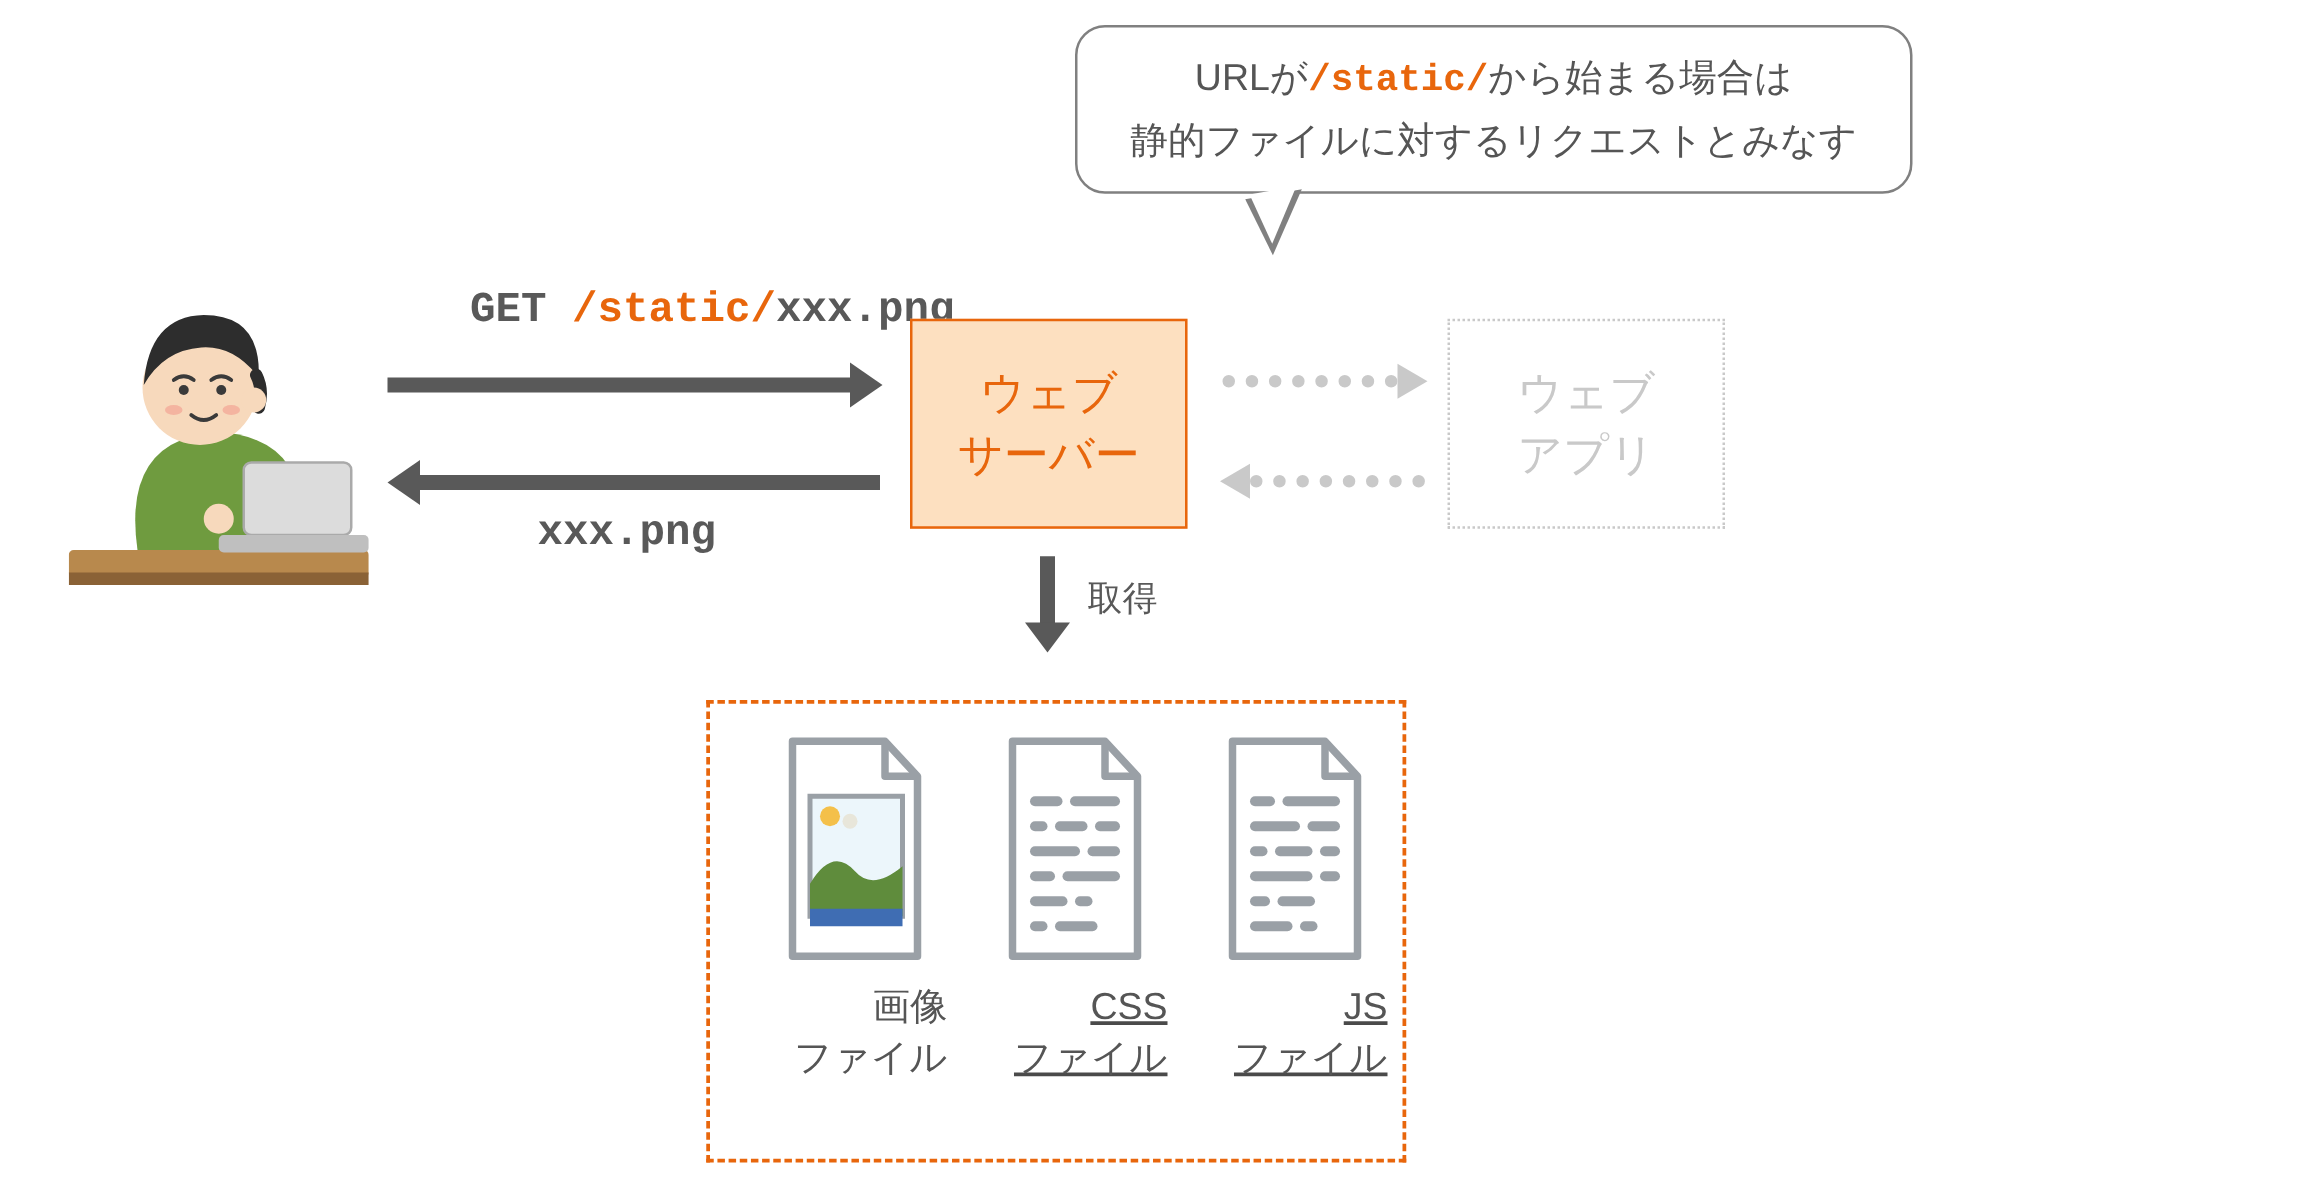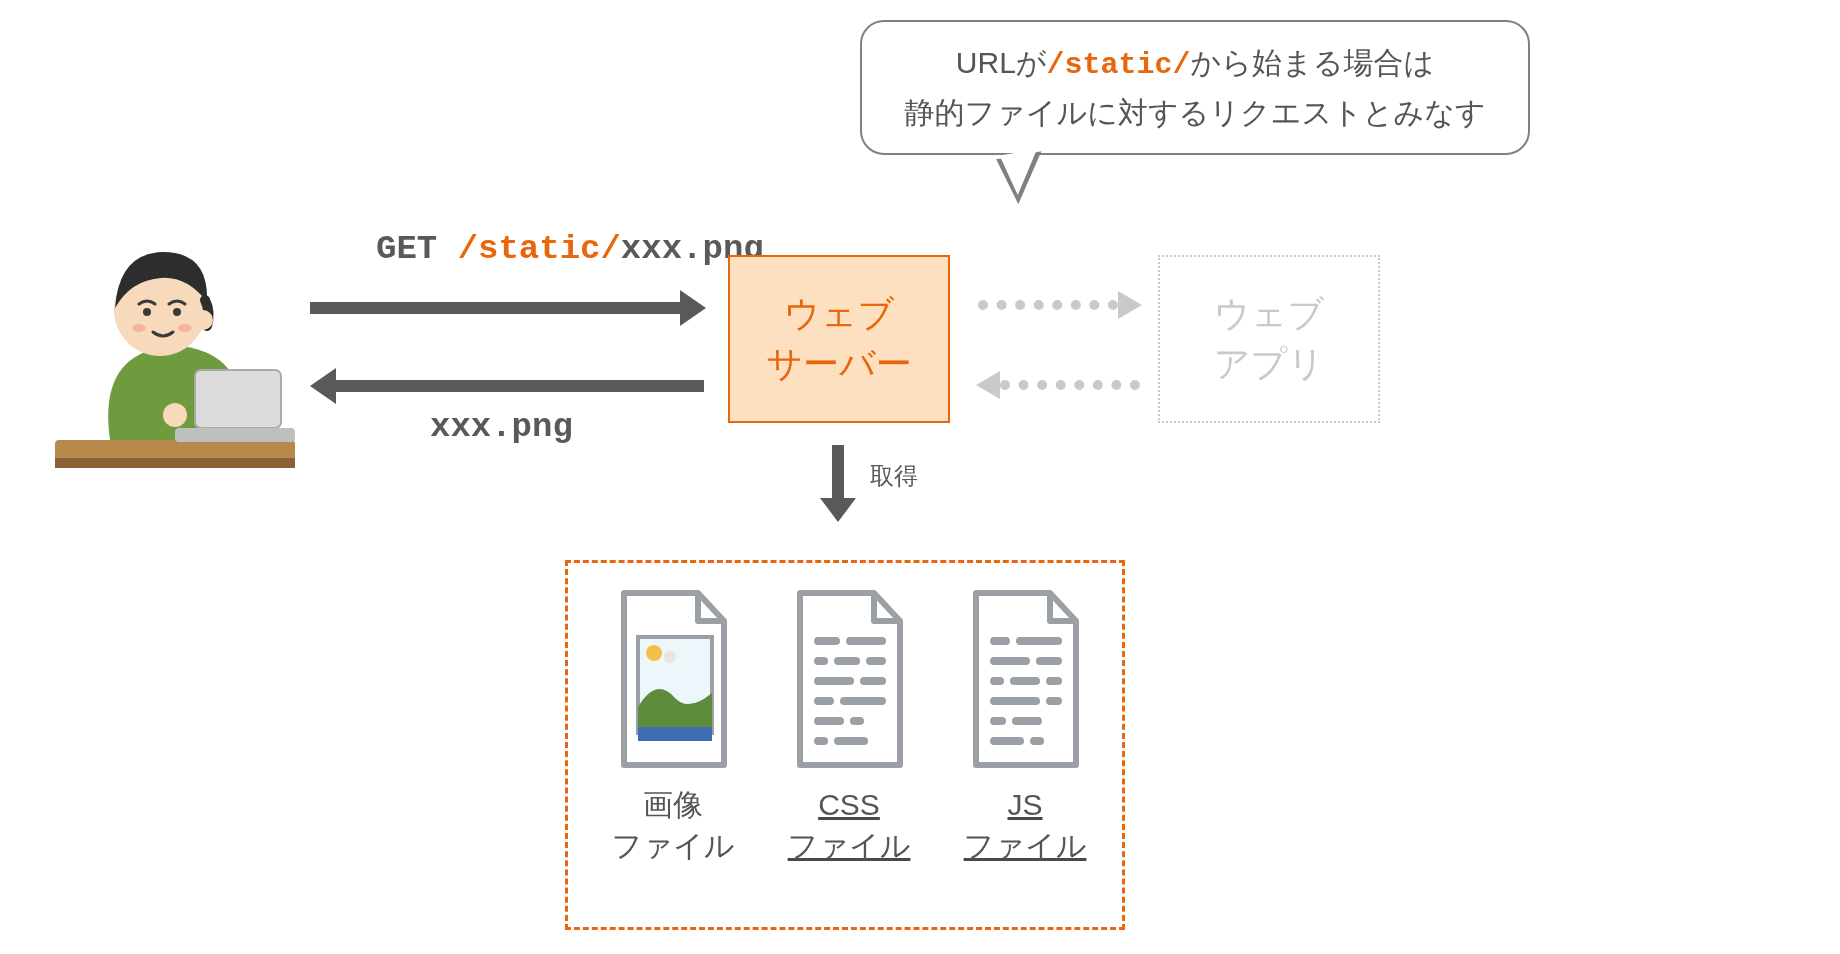--- a/index.html
+++ b/index.html
@@ -176,21 +176,21 @@
     left: 565px;
     top: 560px;
     width: 560px;
     height: 370px;
     border: 3px dashed #e8660c;
     box-sizing: border-box;
   }
   .file-item {
     position: absolute;
     width: 170px;
-    text-align: center;
+    text-align: right;
   }
   .file-item .cap {
     font-size: 30px;
     color: #555;
     line-height: 1.35;
     margin-top: 4px;
   }
 
   
   .lbl { position: absolute; font-size: 34px; color: #595959; }
@@ -259,21 +259,21 @@
   <div class="arrow-dashed left" style="left:1000px; top:380px; width:140px;"></div>
 
   <div class="app-box">
     <div>
       <span>ウェブ</span><br>
       <span>アプリ</span>
     </div>
   </div>
 
   <div class="v-arrow"></div>
-  <div class="lbl" style="left:870px; top:460px; font-size:24px;">取得</div>
+  <div class="lbl" style="left:870px; top:460px; font-size:28px;">取得</div>
 
   <div class="files-box">
 
     <div class="file-item" style="left:20px; top:24px;">
       <svg width="150" height="190" viewBox="0 0 150 190">
         <polygon points="26,6 100,6 126,34 126,178 26,178" fill="#fff" stroke="#9aa0a6" stroke-width="6" stroke-linejoin="round"></polygon>
         <polyline points="100,6 100,34 126,34" fill="none" stroke="#9aa0a6" stroke-width="6" stroke-linejoin="round"></polyline>
         <rect x="40" y="50" width="74" height="96" fill="#ecf6fb" stroke="#9aa0a6" stroke-width="4"></rect>
         <path d="M40 120 q18-30 36-10 q14 16 38-4 l0 40 l-74 0 z" fill="#5f8c3c"></path>
         <rect x="40" y="140" width="74" height="14" fill="#3f6db3"></rect>

